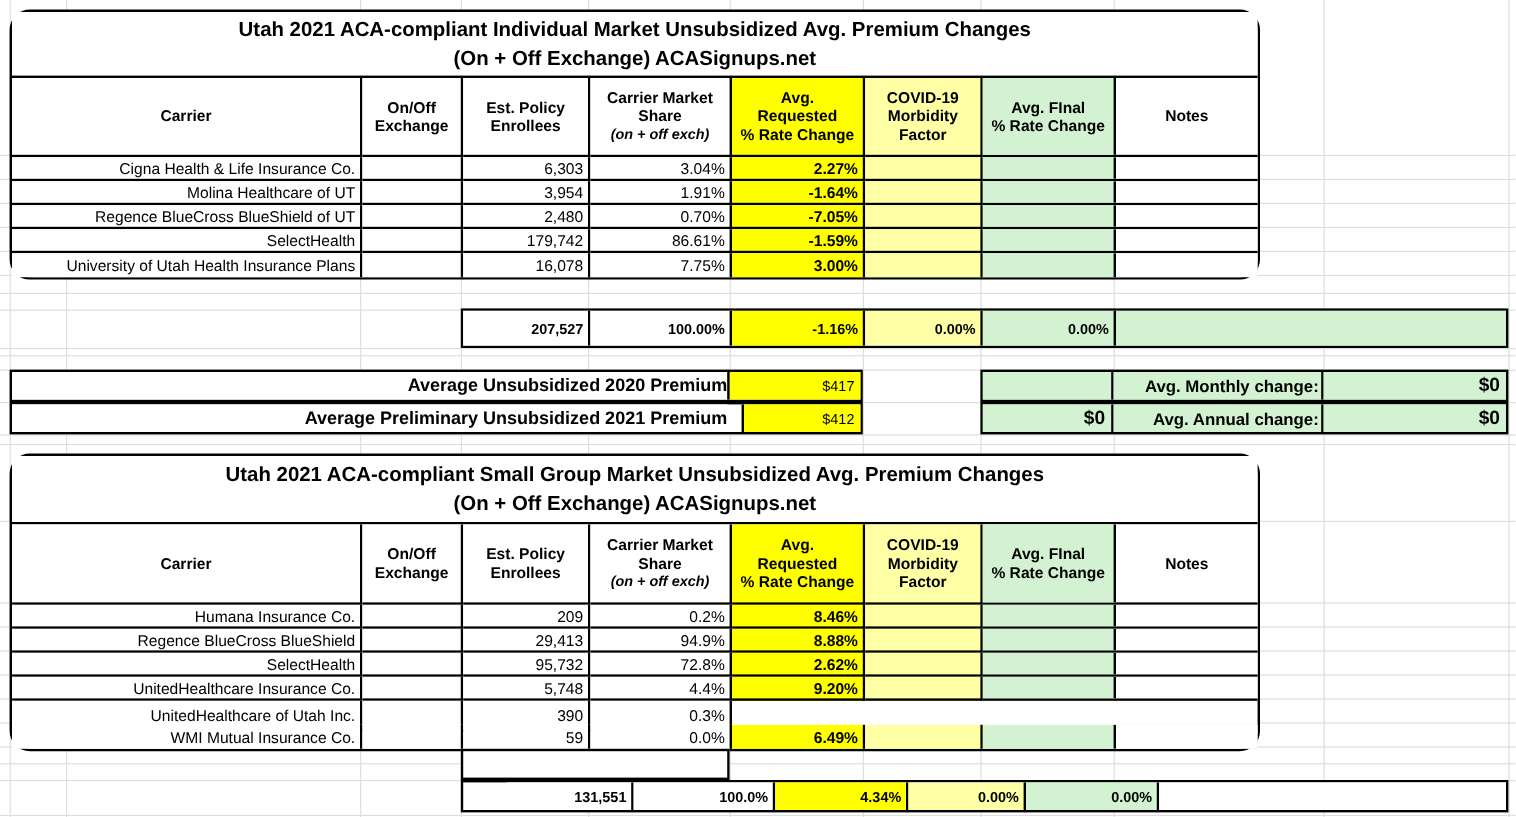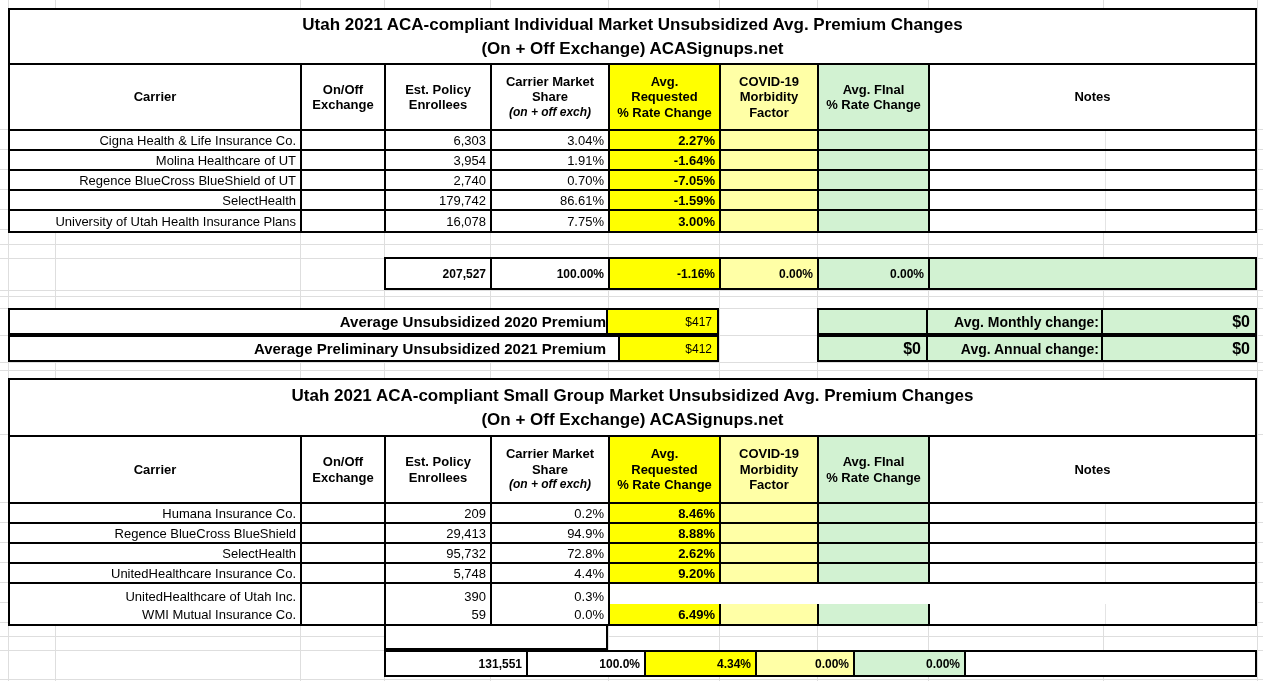--- a/index.html
+++ b/index.html
@@ -6,21 +6,21 @@
   body{
     width:1263px;height:681px;position:relative;overflow:hidden;
     background:#ffffff;
     font-family:"Liberation Sans", sans-serif;
     color:#000;
   }
   .gridline{position:absolute;background:#dedede;z-index:0;}
   .box{position:absolute;z-index:1;background:#fff;border:2px solid #000;box-sizing:border-box;}
 
   
-  .sheet-table{left:8px;width:1249px;}
+  .sheet-table{left:8px;width:1042px;border-radius:17px;}
   .t-title{
     border-bottom:2px solid #000;
     display:flex;flex-direction:column;align-items:center;justify-content:center;
     font-weight:bold;font-size:17px;line-height:24px;text-align:center;background:#fff;
   }
   .hdr,.datarow,.totrow{display:grid;grid-template-columns:292px 84px 106px 118px 111px 98px 1fr;}
   .hdr > div{
     border-right:2px solid #000;border-bottom:2px solid #000;
     display:flex;flex-direction:column;align-items:center;justify-content:center;
     font-weight:bold;font-size:13px;line-height:15.5px;text-align:center;
@@ -176,21 +176,21 @@
     <div class="c-req">-1.64%</div>
     <div class="c-covid"></div>
     <div class="c-final">
         <div class="g"></div>
         <div class="n"></div>
       </div>
   </div>
   <div class="datarow">
     <div>Regence BlueCross BlueShield of UT</div>
     <div></div>
-    <div>2,740</div>
+    <div>2,480</div>
     <div>0.70%</div>
     <div class="c-req">-7.05%</div>
     <div class="c-covid"></div>
     <div class="c-final">
         <div class="g"></div>
         <div class="n"></div>
       </div>
   </div>
   <div class="datarow">
     <div>SelectHealth</div>

